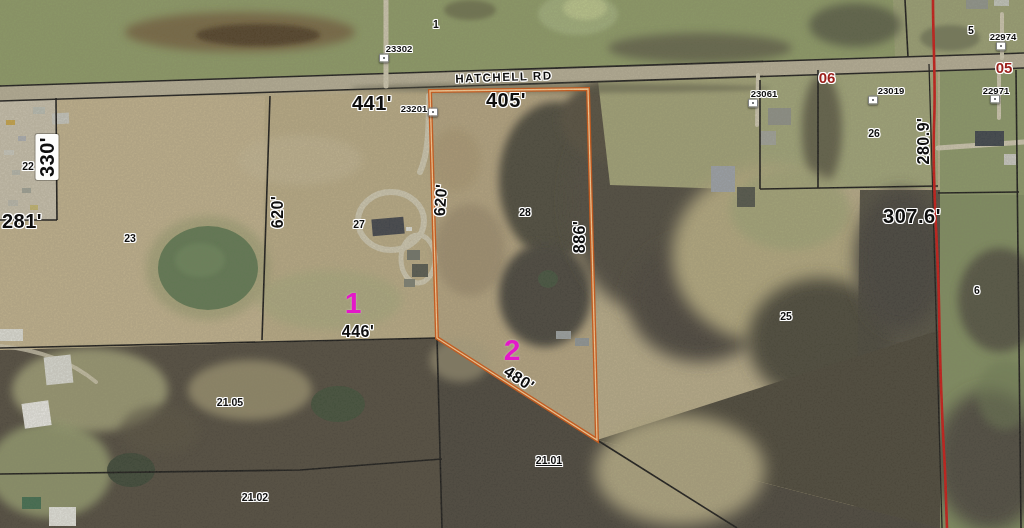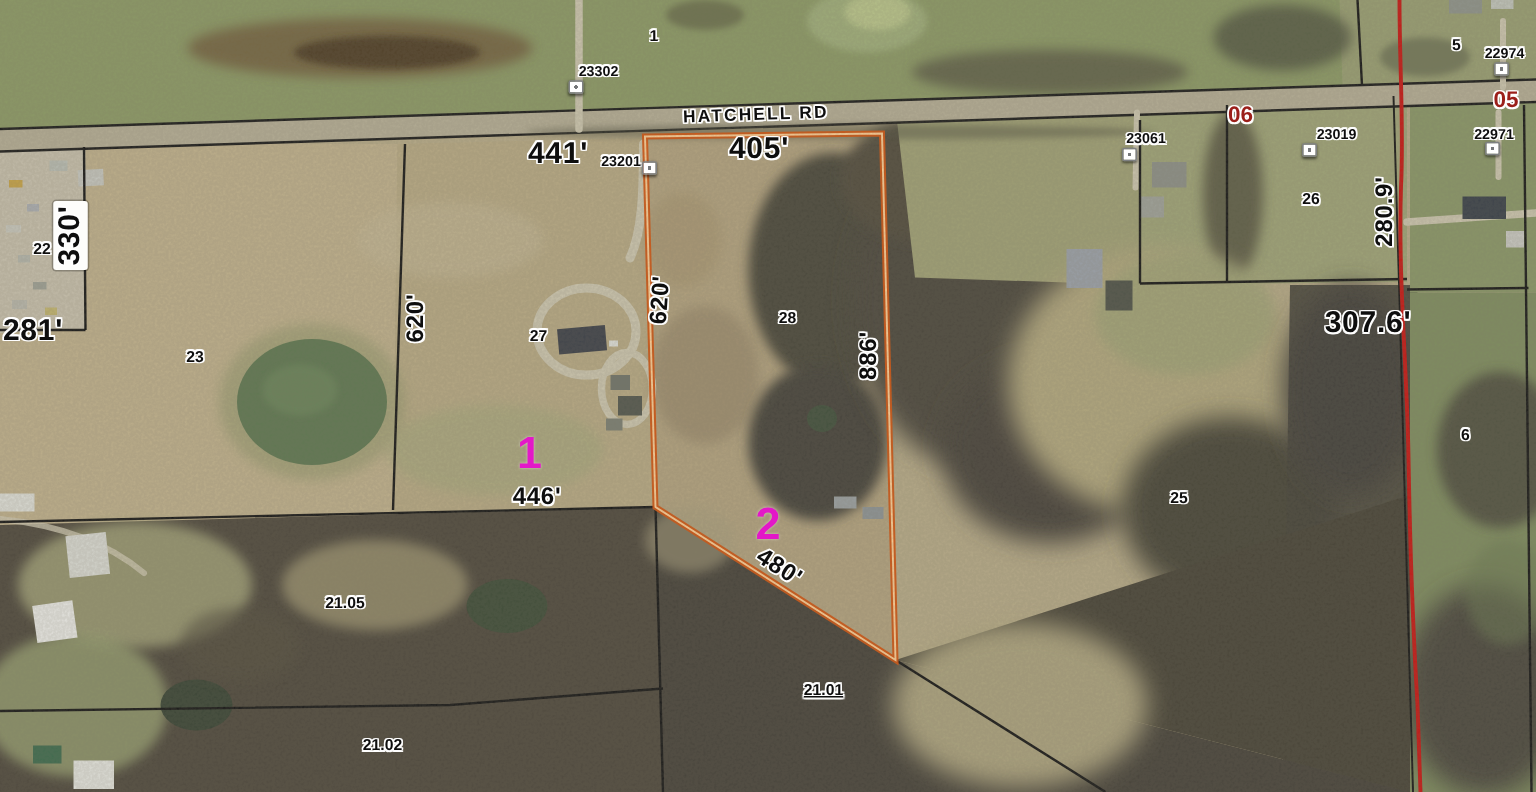--- a/index.html
+++ b/index.html
@@ -221,21 +221,21 @@
       <div class="lbl parcel-id" style="left: 881px; top: 90px; padding-left: 20px;">23019</div>
       <div class="lbl parcel-id" style="left: 1003px; top: 36px;">22974</div>
       <div class="lbl parcel-id" style="left: 996px; top: 90px;">22971</div>
       <div class="lbl lot" style="left: 436px; top: 24px;">1</div>
       <div class="lbl lot" style="left: 971px; top: 30px;">5</div>
       <div class="lbl lot" style="left: 28px; top: 166px;">22</div>
       <div class="lbl lot" style="left: 130px; top: 238px;">23</div>
       <div class="lbl lot" style="left: 359px; top: 224px;">27</div>
       <div class="lbl lot" style="left: 525px; top: 212px;">28</div>
       <div class="lbl lot" style="left: 874px; top: 133px; text-align: right;">26</div>
-      <div class="lbl lot" style="left: 776px; top: 332px; padding-left: 20px;">25</div>
+      <div class="lbl lot" style="left: 776px; top: 316px; padding-left: 20px;">25</div>
       <div class="lbl lot" style="left: 977px; top: 290px;">6</div>
       <div class="lbl lot" style="left: 230px; top: 402px; text-align: center;">21.05</div>
       <div class="lbl lot" style="left: 231px; top: 497px; padding-left: 48px;">21.02</div>
       <div class="lbl lot" style="left: 549px; top: 460px; text-decoration: underline;">21.01</div>
       <div class="lbl highlight" style="left: 353px; top: 303px;">1</div>
       <div class="lbl highlight" style="left: 512px; top: 350px;">2</div>
       <div class="mk" style="left: 384px; top: 58px;"></div>
       <div class="mk" style="left: 433px; top: 112px;"></div>
       <div class="mk" style="left: 753px; top: 103px;"></div>
       <div class="mk" style="left: 873px; top: 100px;"></div>

